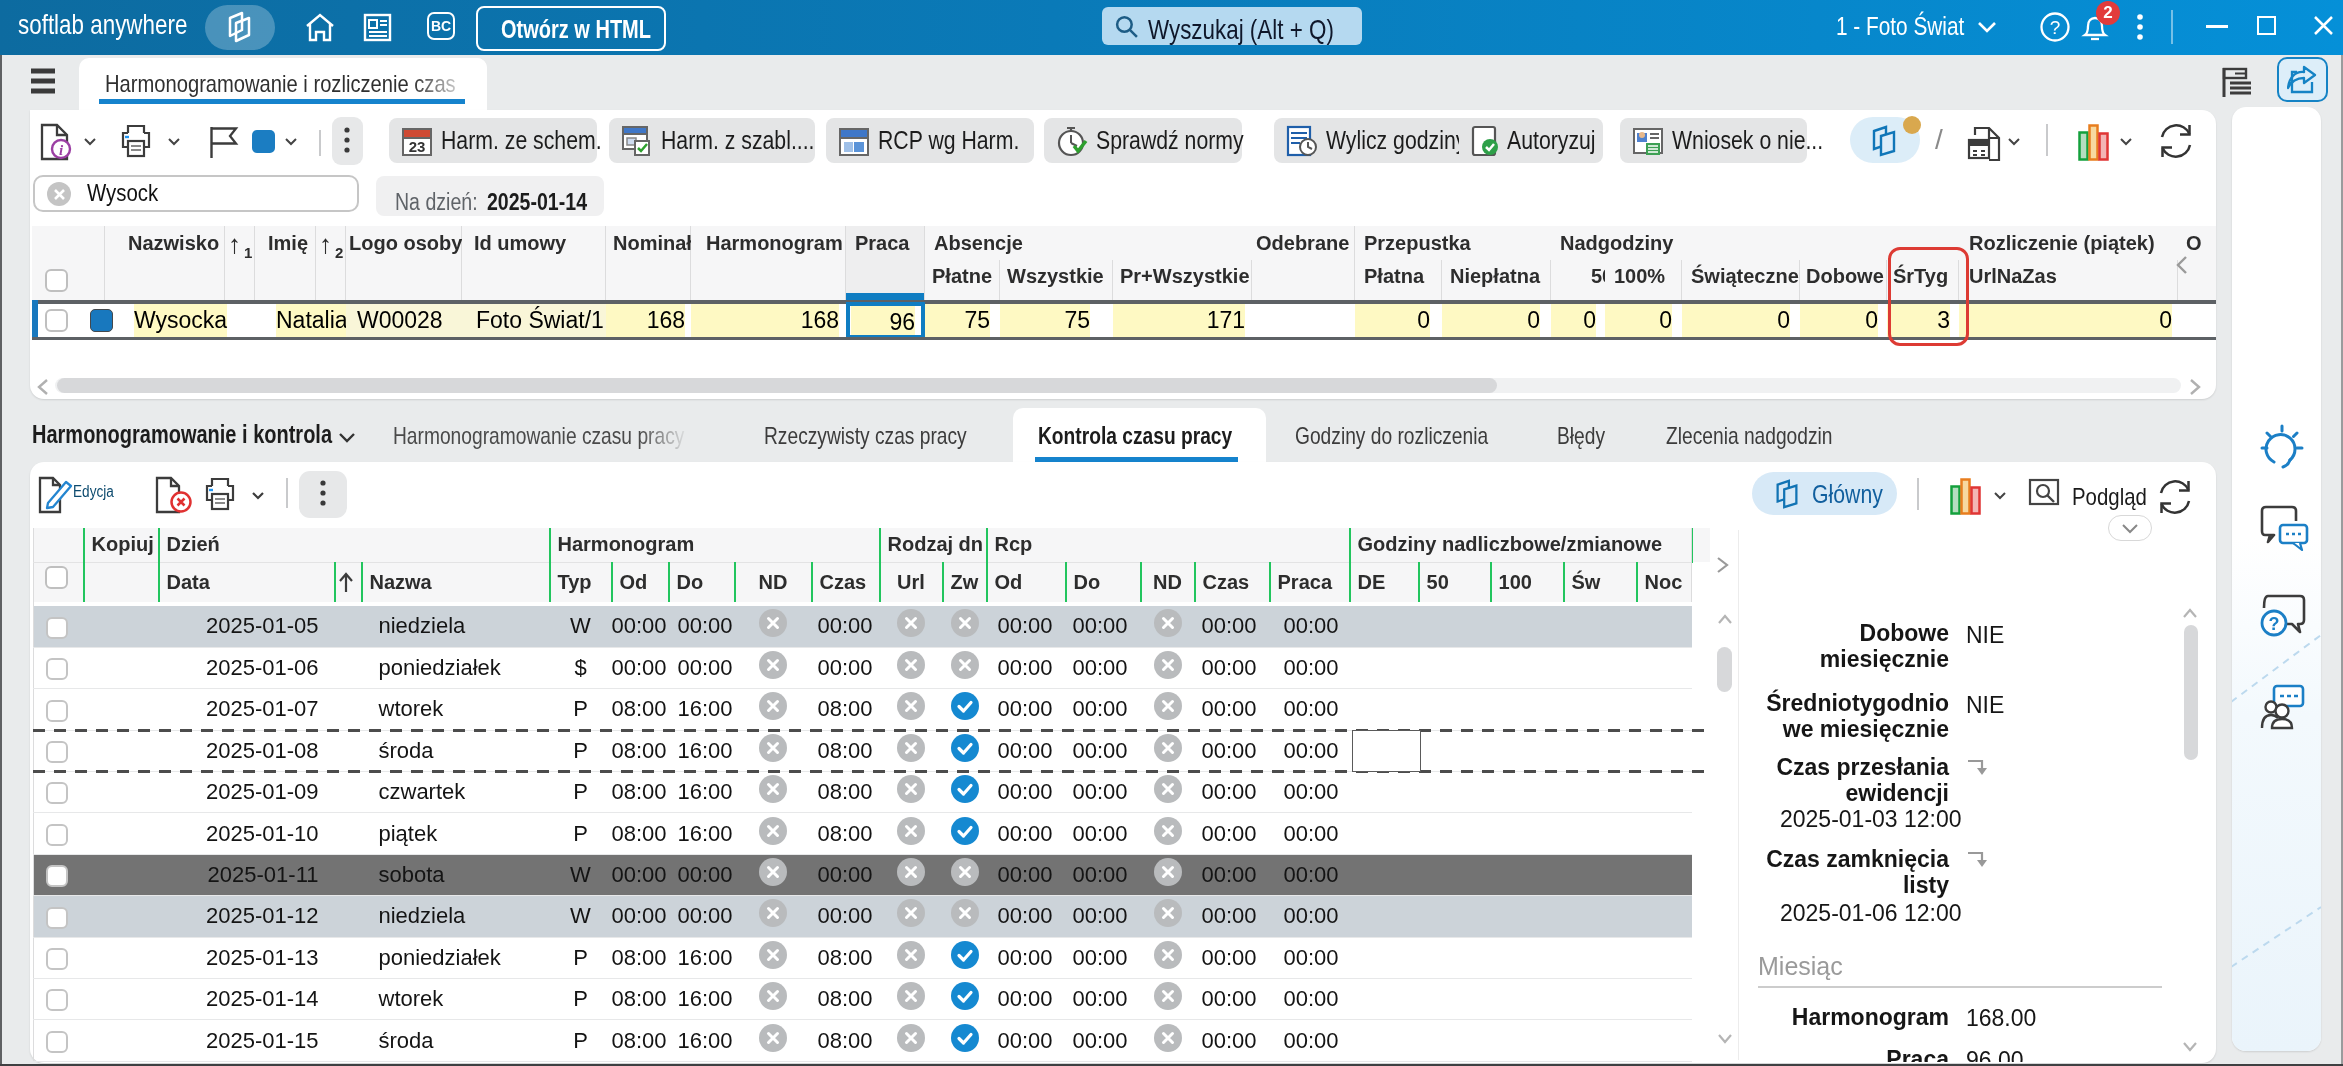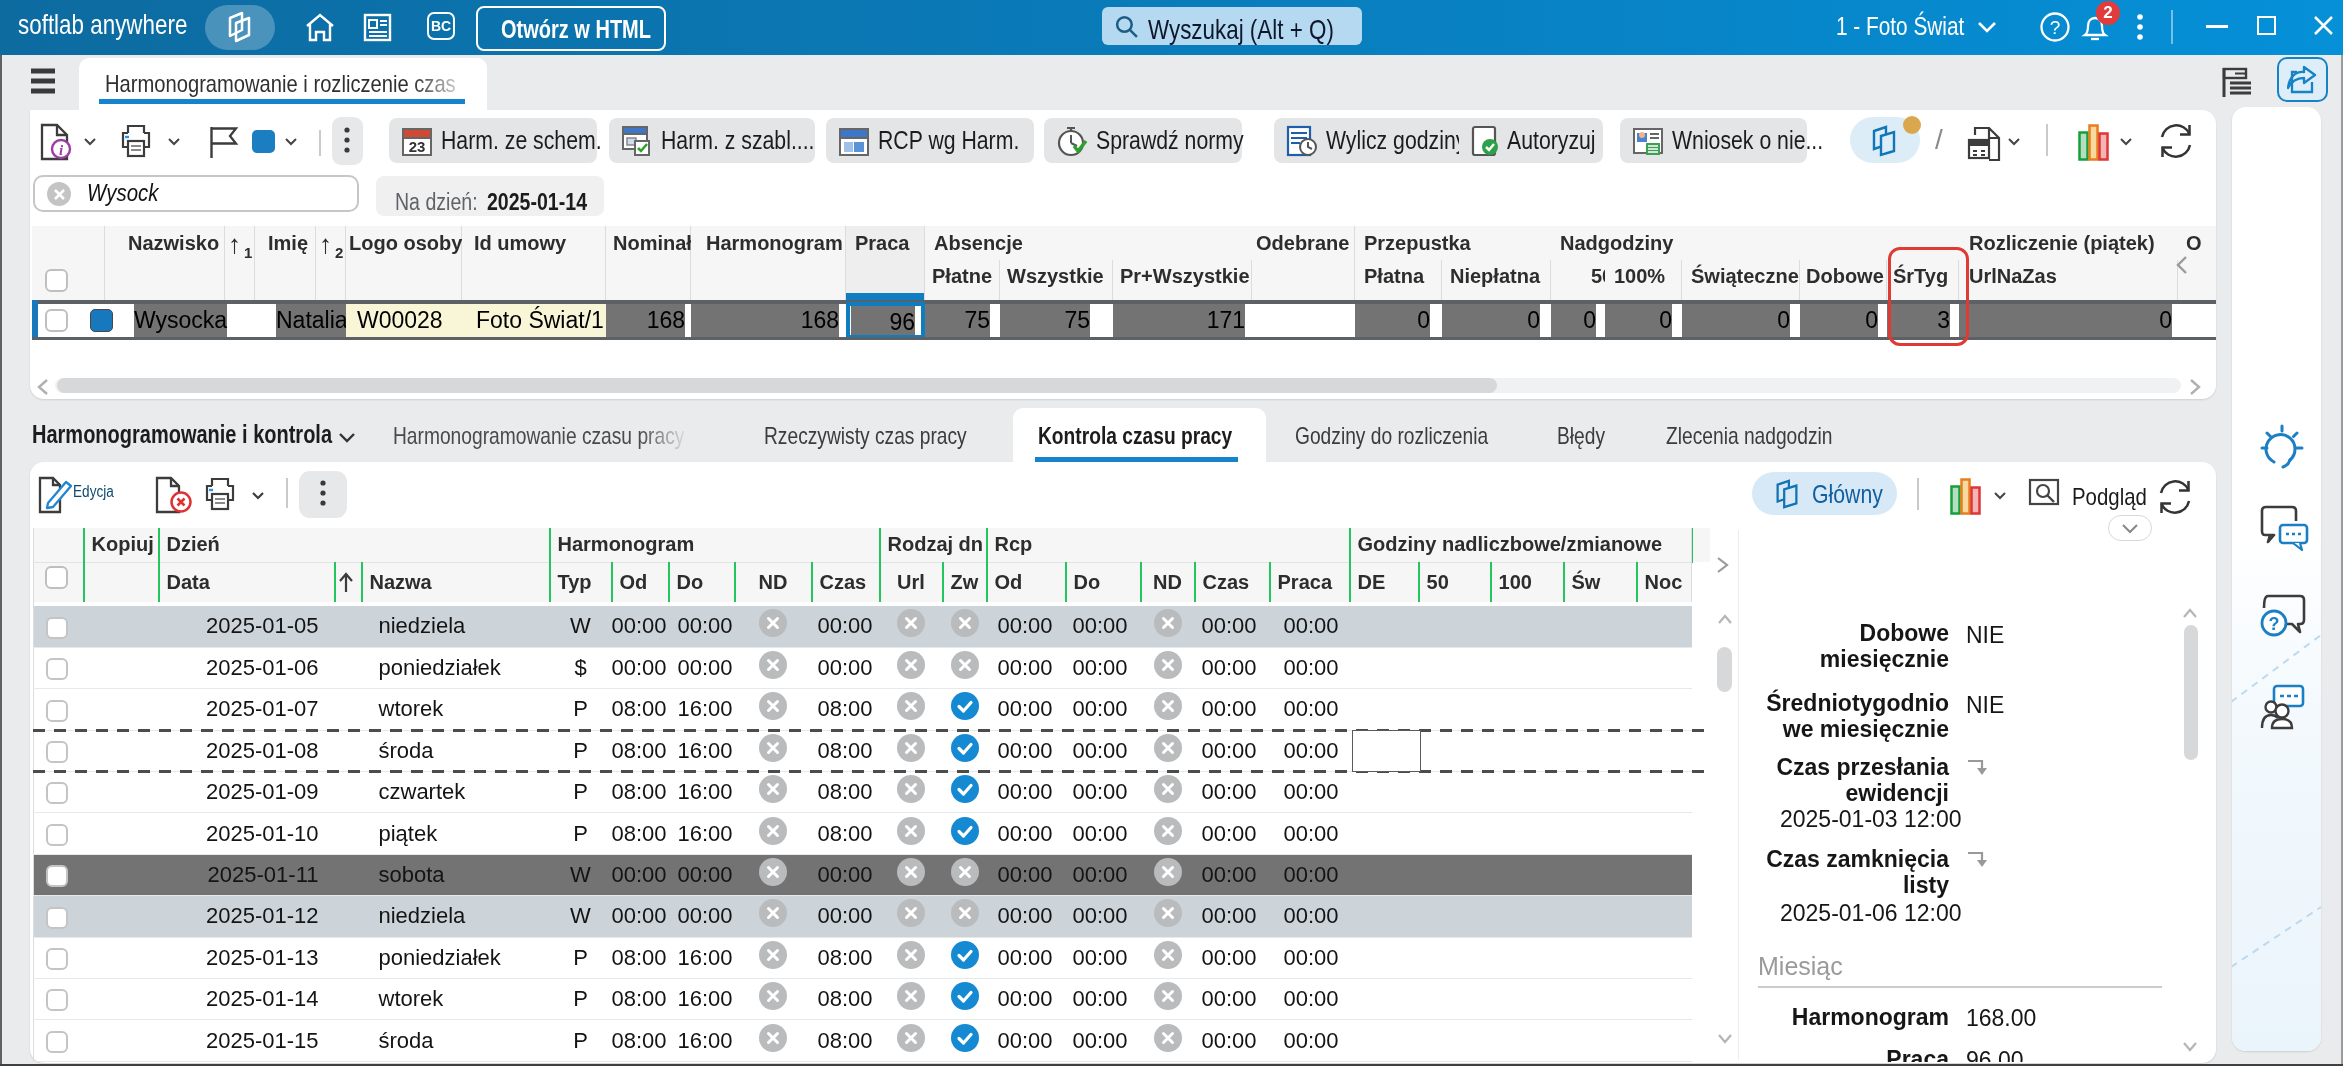--- a/index.html
+++ b/index.html
@@ -38,21 +38,21 @@
   font-size:23px; line-height:40px; }
 
 #t1 { left:32px; top:226px; width:2184px; height:114px; font-size:23px; color:#141414; }
 .h1c { position:absolute; top:0; height:74px; background:#f6f6f7; border-right:1px solid #dcdcdd;
   font-weight:bold; font-size:20px; color:#2d2d2d; }
 .h1c span { position:absolute; top:6px; white-space:nowrap; }
 .h1sub { position:absolute; top:34px; height:40px; background:#f6f6f7; border-right:1px solid #dcdcdd;
   font-weight:bold; font-size:20px; color:#2d2d2d; }
 .h1sub span { position:absolute; top:5px; white-space:nowrap; }
 #t1dark { left:32px; top:300px; width:2184px; height:4px; background:#5d6165; }
-.r1c { position:absolute; top:304px; height:33px; background:#737373; font-size:23px; line-height:33px; white-space:nowrap; }
+.r1c { position:absolute; top:304px; height:33px; background:#fef9c3; font-size:23px; line-height:33px; white-space:nowrap; }
 #t1botline { left:32px; top:337px; width:2184px; height:3px; background:#5d6165; }
 
 .sbtrack { background:#f0f1f2; border-radius:8px; }
 .sbthumb { background:#d7d8da; border-radius:8px; }
 
 #tabs2 { left:0; top:400px; width:2216px; height:62px; font-size:26px; color:#3c3c3c; }
 #tab2a { position:absolute; left:1013px; top:8px; width:253px; height:54px; background:#fff;
   border-radius:10px 10px 0 0; }
 #tab2a .ul { position:absolute; left:22px; bottom:0; width:203px; height:5px; background:#1583cd; }
 
@@ -307,21 +307,21 @@
     <path d="M32.5 3 V12.5 H23" fill="none" stroke="#333" stroke-width="2.5"></path>
     <path d="M33 23 A14.5 14.5 0 0 1 5.5 26" fill="none" stroke="#333" stroke-width="2.5"></path>
     <path d="M5.5 35 V25.5 H15" fill="none" stroke="#333" stroke-width="2.5"></path>
   </svg>
 
   <div class="abs" id="finput">
     <div class="abs" style="left:12px; top:5px; width:24px; height:24px; background:#c4c4c4; border-radius:50%;"></div>
     <svg class="abs" style="left:18px; top:11px;" width="13" height="13" viewBox="0 0 13 13">
           <path d="M2 2 L11 11 M11 2 L2 11" stroke="#fff" stroke-width="2.6"></path>
         </svg>
-    <span class="abs" style="left:52px; top:2px; font-size:24px; color:#111;font-style:italic;"><span class="sq85">Wysock</span></span>
+    <span class="abs" style="left:52px; top:2px; font-size:24px; color:#111;"><span class="sq85">Wysock</span></span>
   </div>
   <div class="abs" id="fchip">
         <span class="sq85" style="position:absolute; left:19px; top:6px; color:#5f6368;">Na dzień:</span>
         <span class="sq85" style="position:absolute; left:111px; top:6px; color:#1c1c1c; font-weight:bold;">2025-01-14</span>
       </div>
 </div>
 
 <div class="abs" id="t1">
 
   <div class="h1c" style="left:0; width:73px;"></div>

